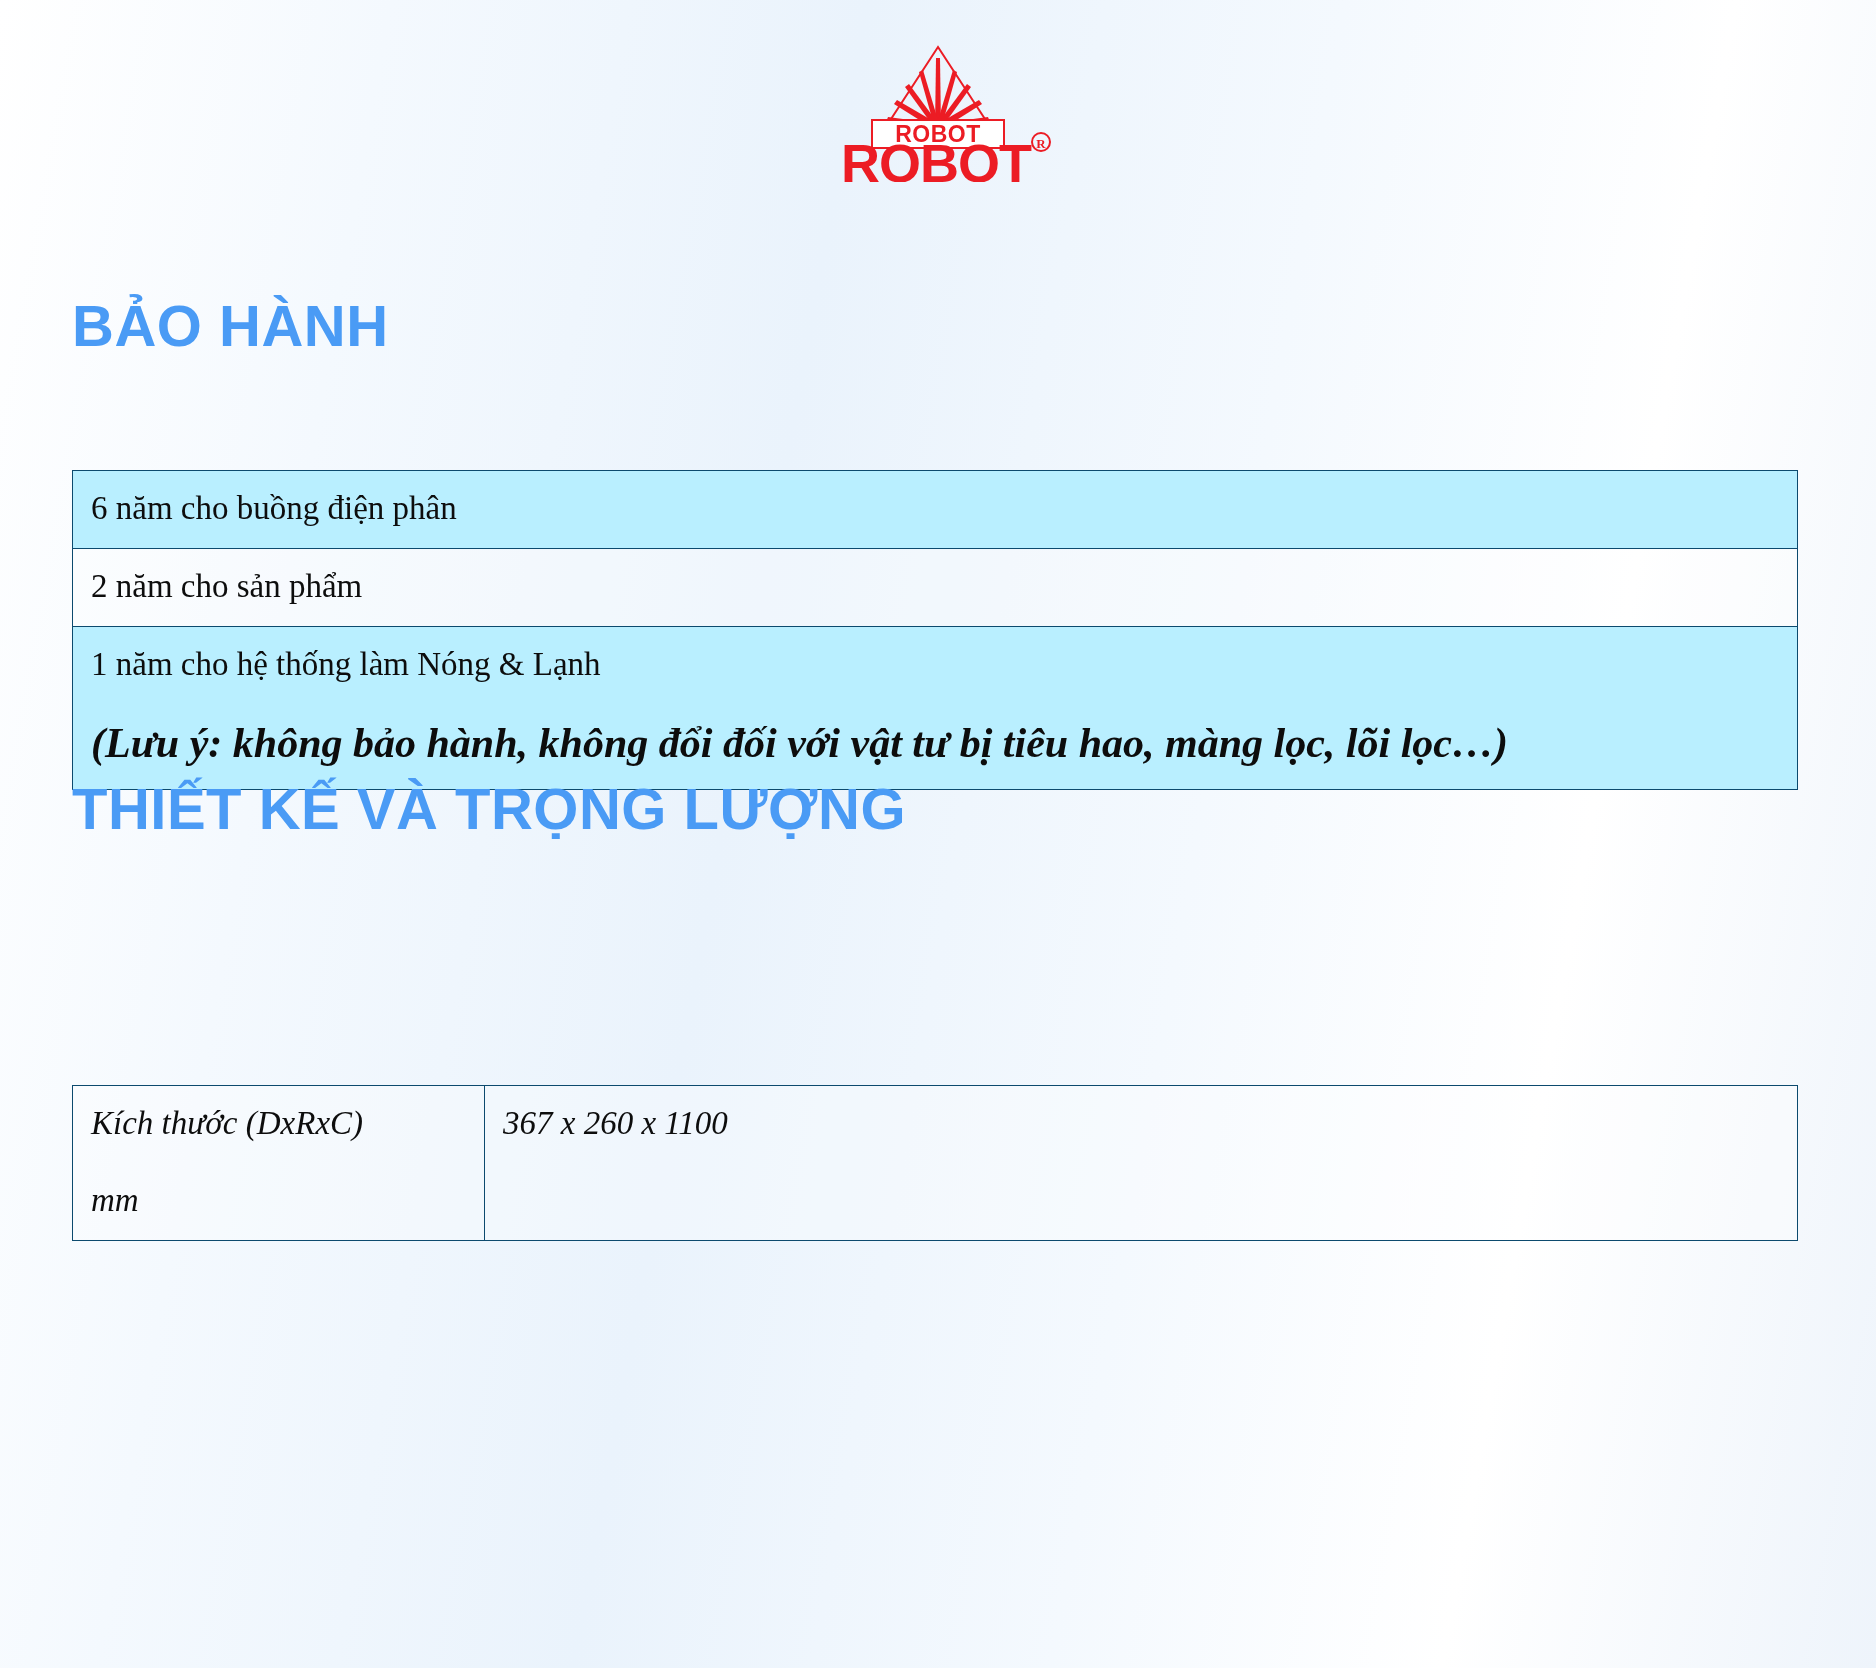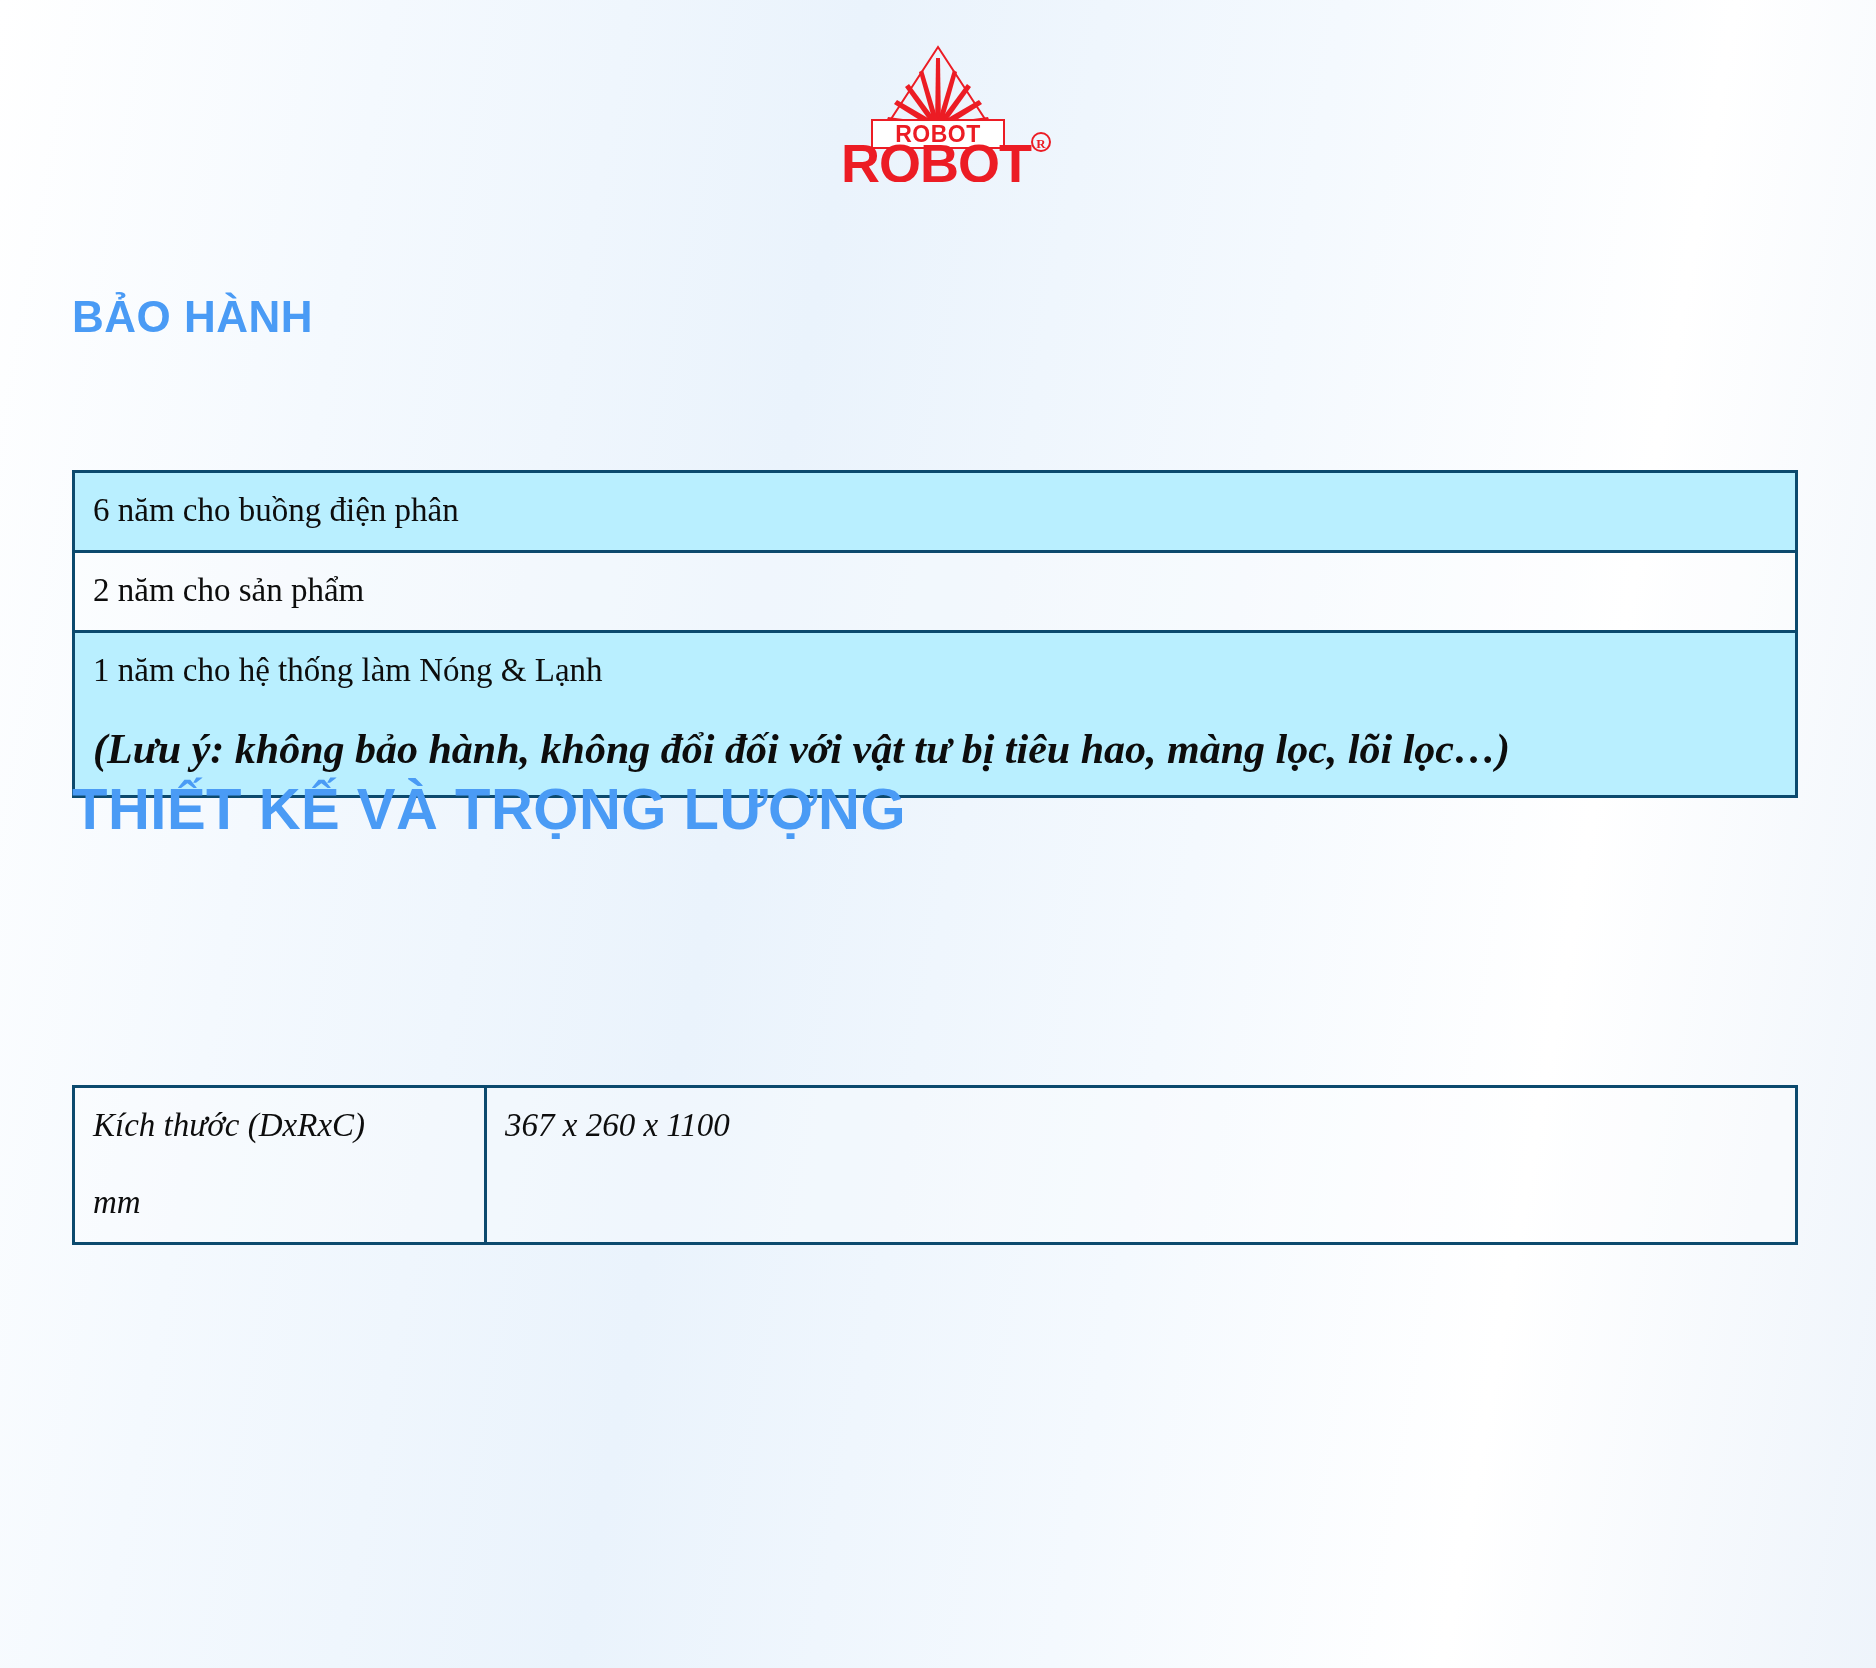--- a/index.html
+++ b/index.html
@@ -40,36 +40,36 @@
   
   .heading {
     position: absolute;
     left: 72px;
     color: #4a9bf5;
     font-family: "Liberation Sans", sans-serif;
     font-weight: bold;
     letter-spacing: 0.5px;
     white-space: nowrap;
   }
-  #heading-baohanh { top: 292px; font-size: 44px; }
+  #heading-baohanh { top: 292px; font-size: 58px; }
   #heading-thietke { top: 775px; font-size: 58px; }
 
   
   .tbl {
     position: absolute;
     left: 72px;
     width: 1726px;
     border-collapse: collapse;
     table-layout: fixed;
   }
   #table-warranty { top: 470px; }
   #table-design   { top: 1085px; }
 
   .tbl td {
-    border: 3px solid #0c4a6e;
+    border: 1px solid #0c4a6e;
     padding: 14px 18px 16px 18px;
     font-size: 33px;
     line-height: 1.42;
     color: #0d0d0d;
     vertical-align: top;
     font-family: "Liberation Serif", serif;
   }
   .row-alt td { background: #b9efff; }
   .row-plain td { background: rgba(255,255,255,0.28); }
 

